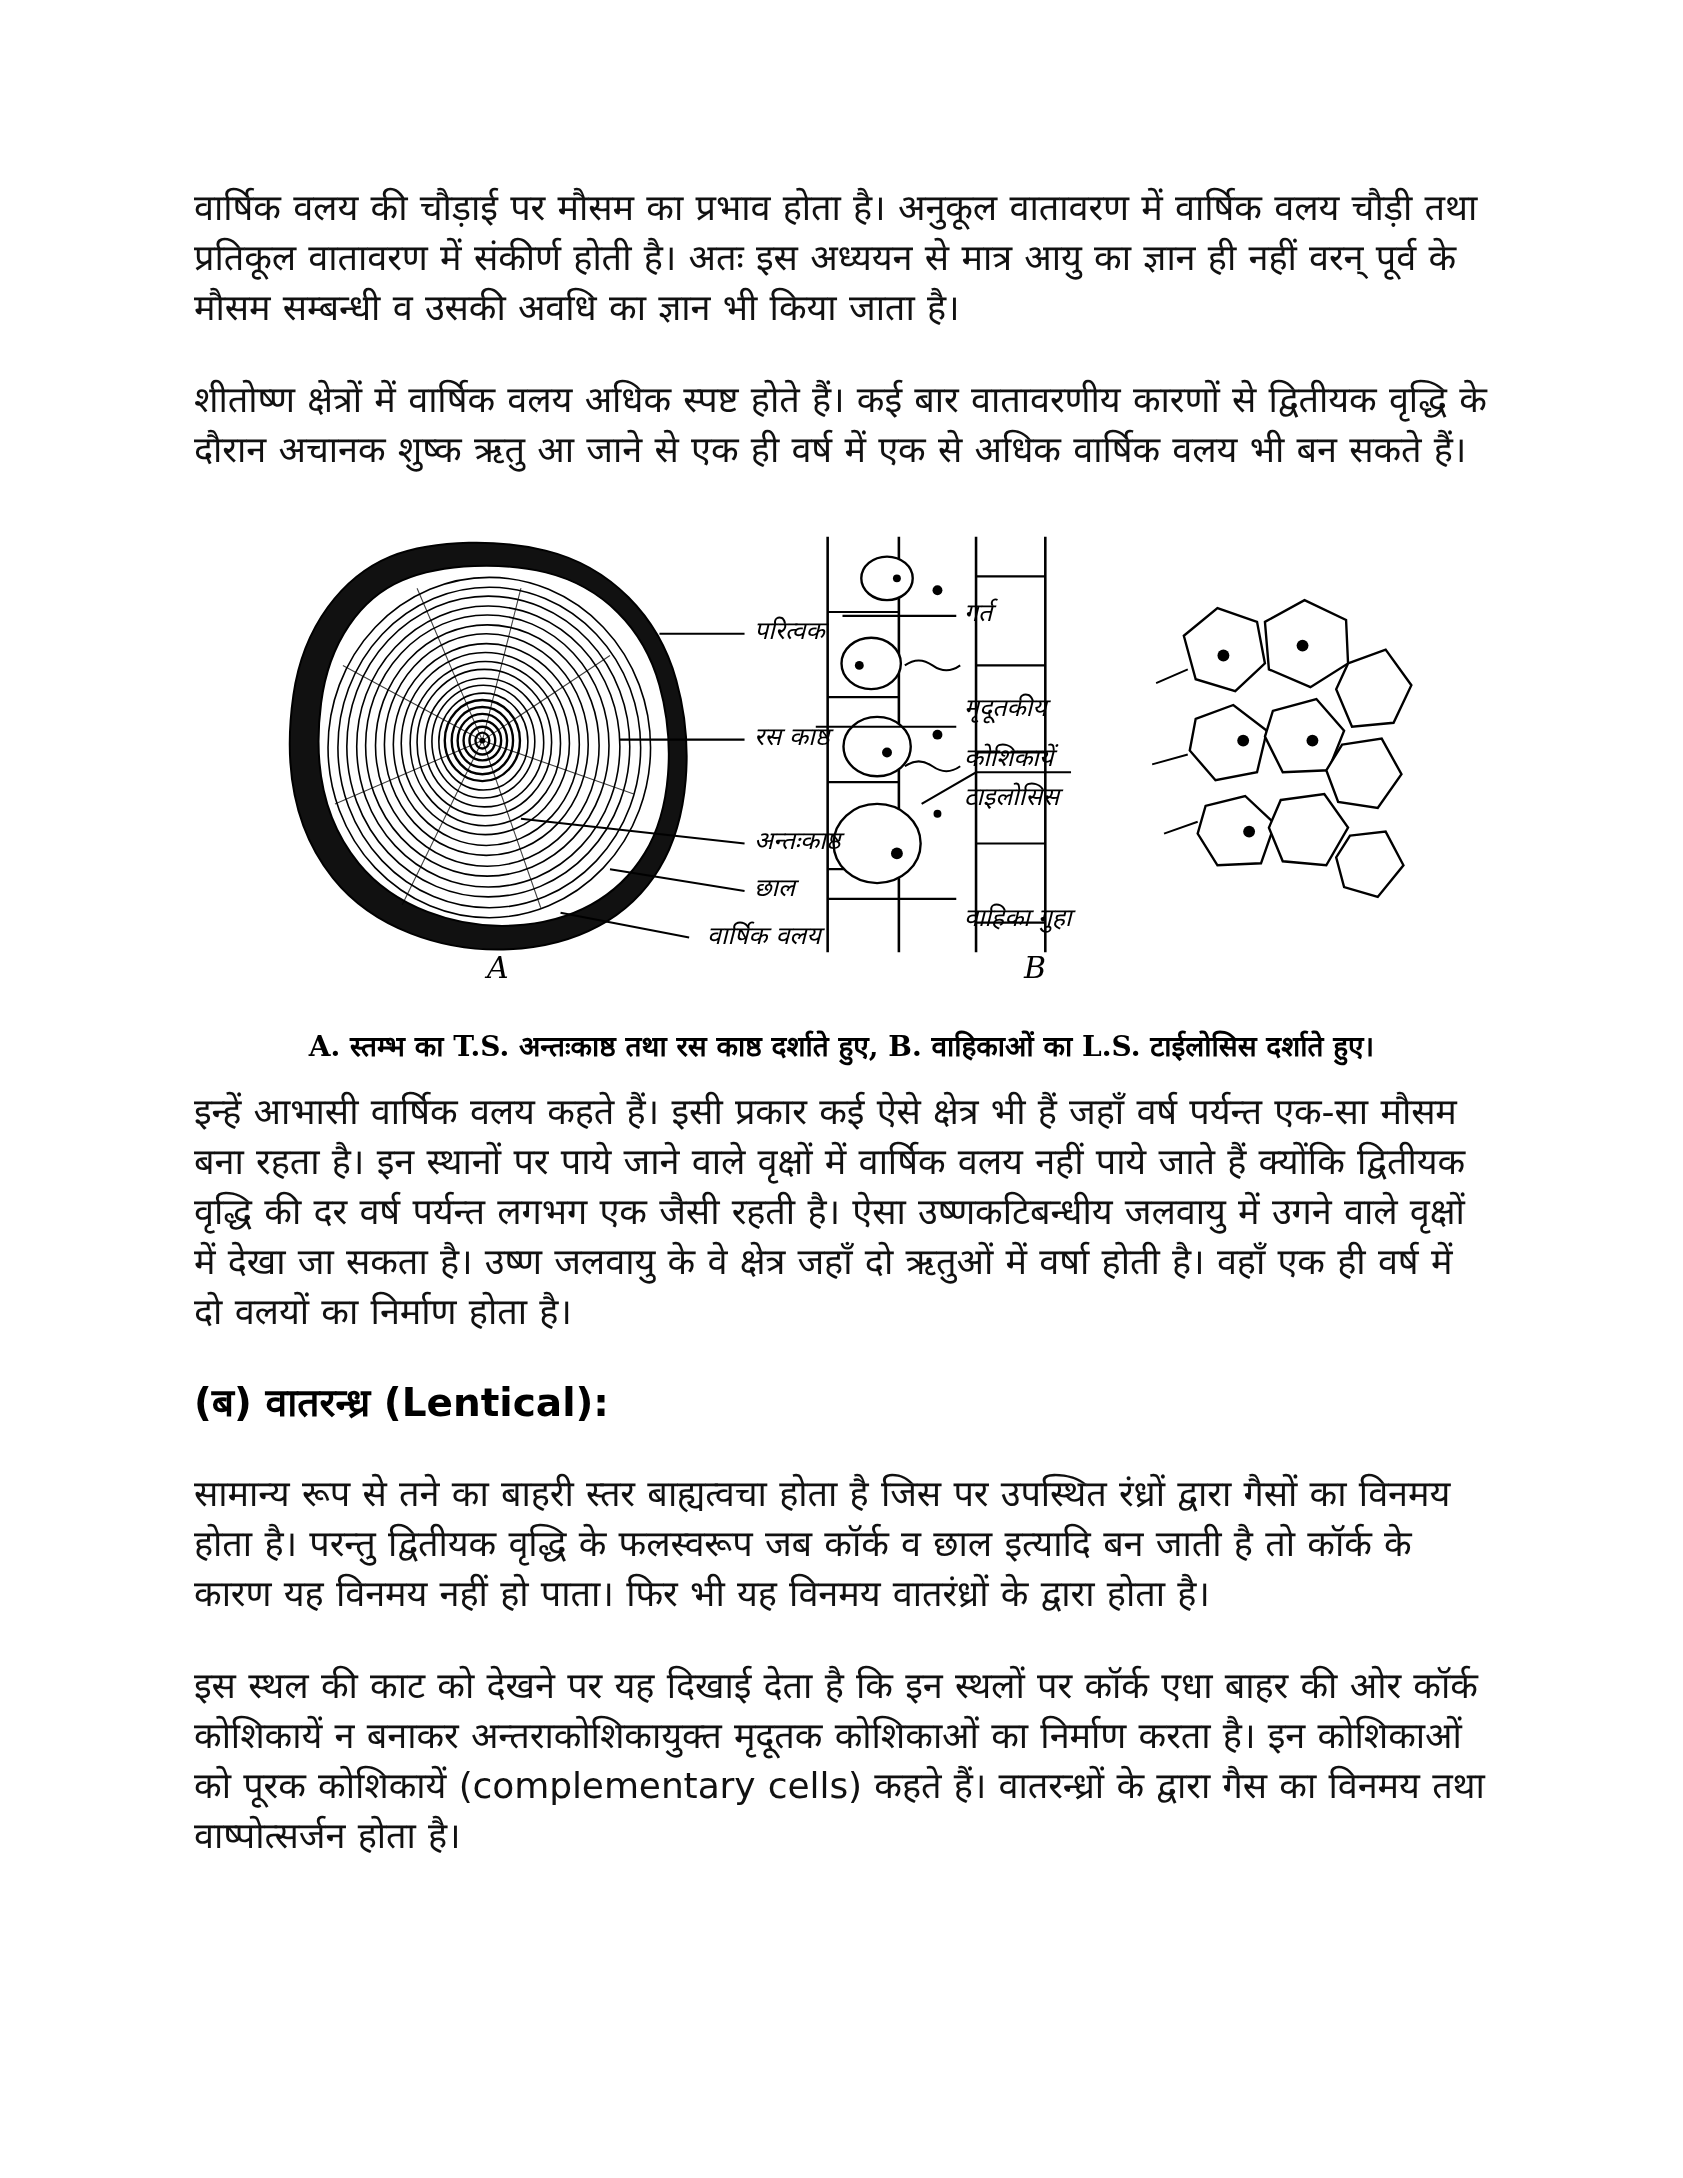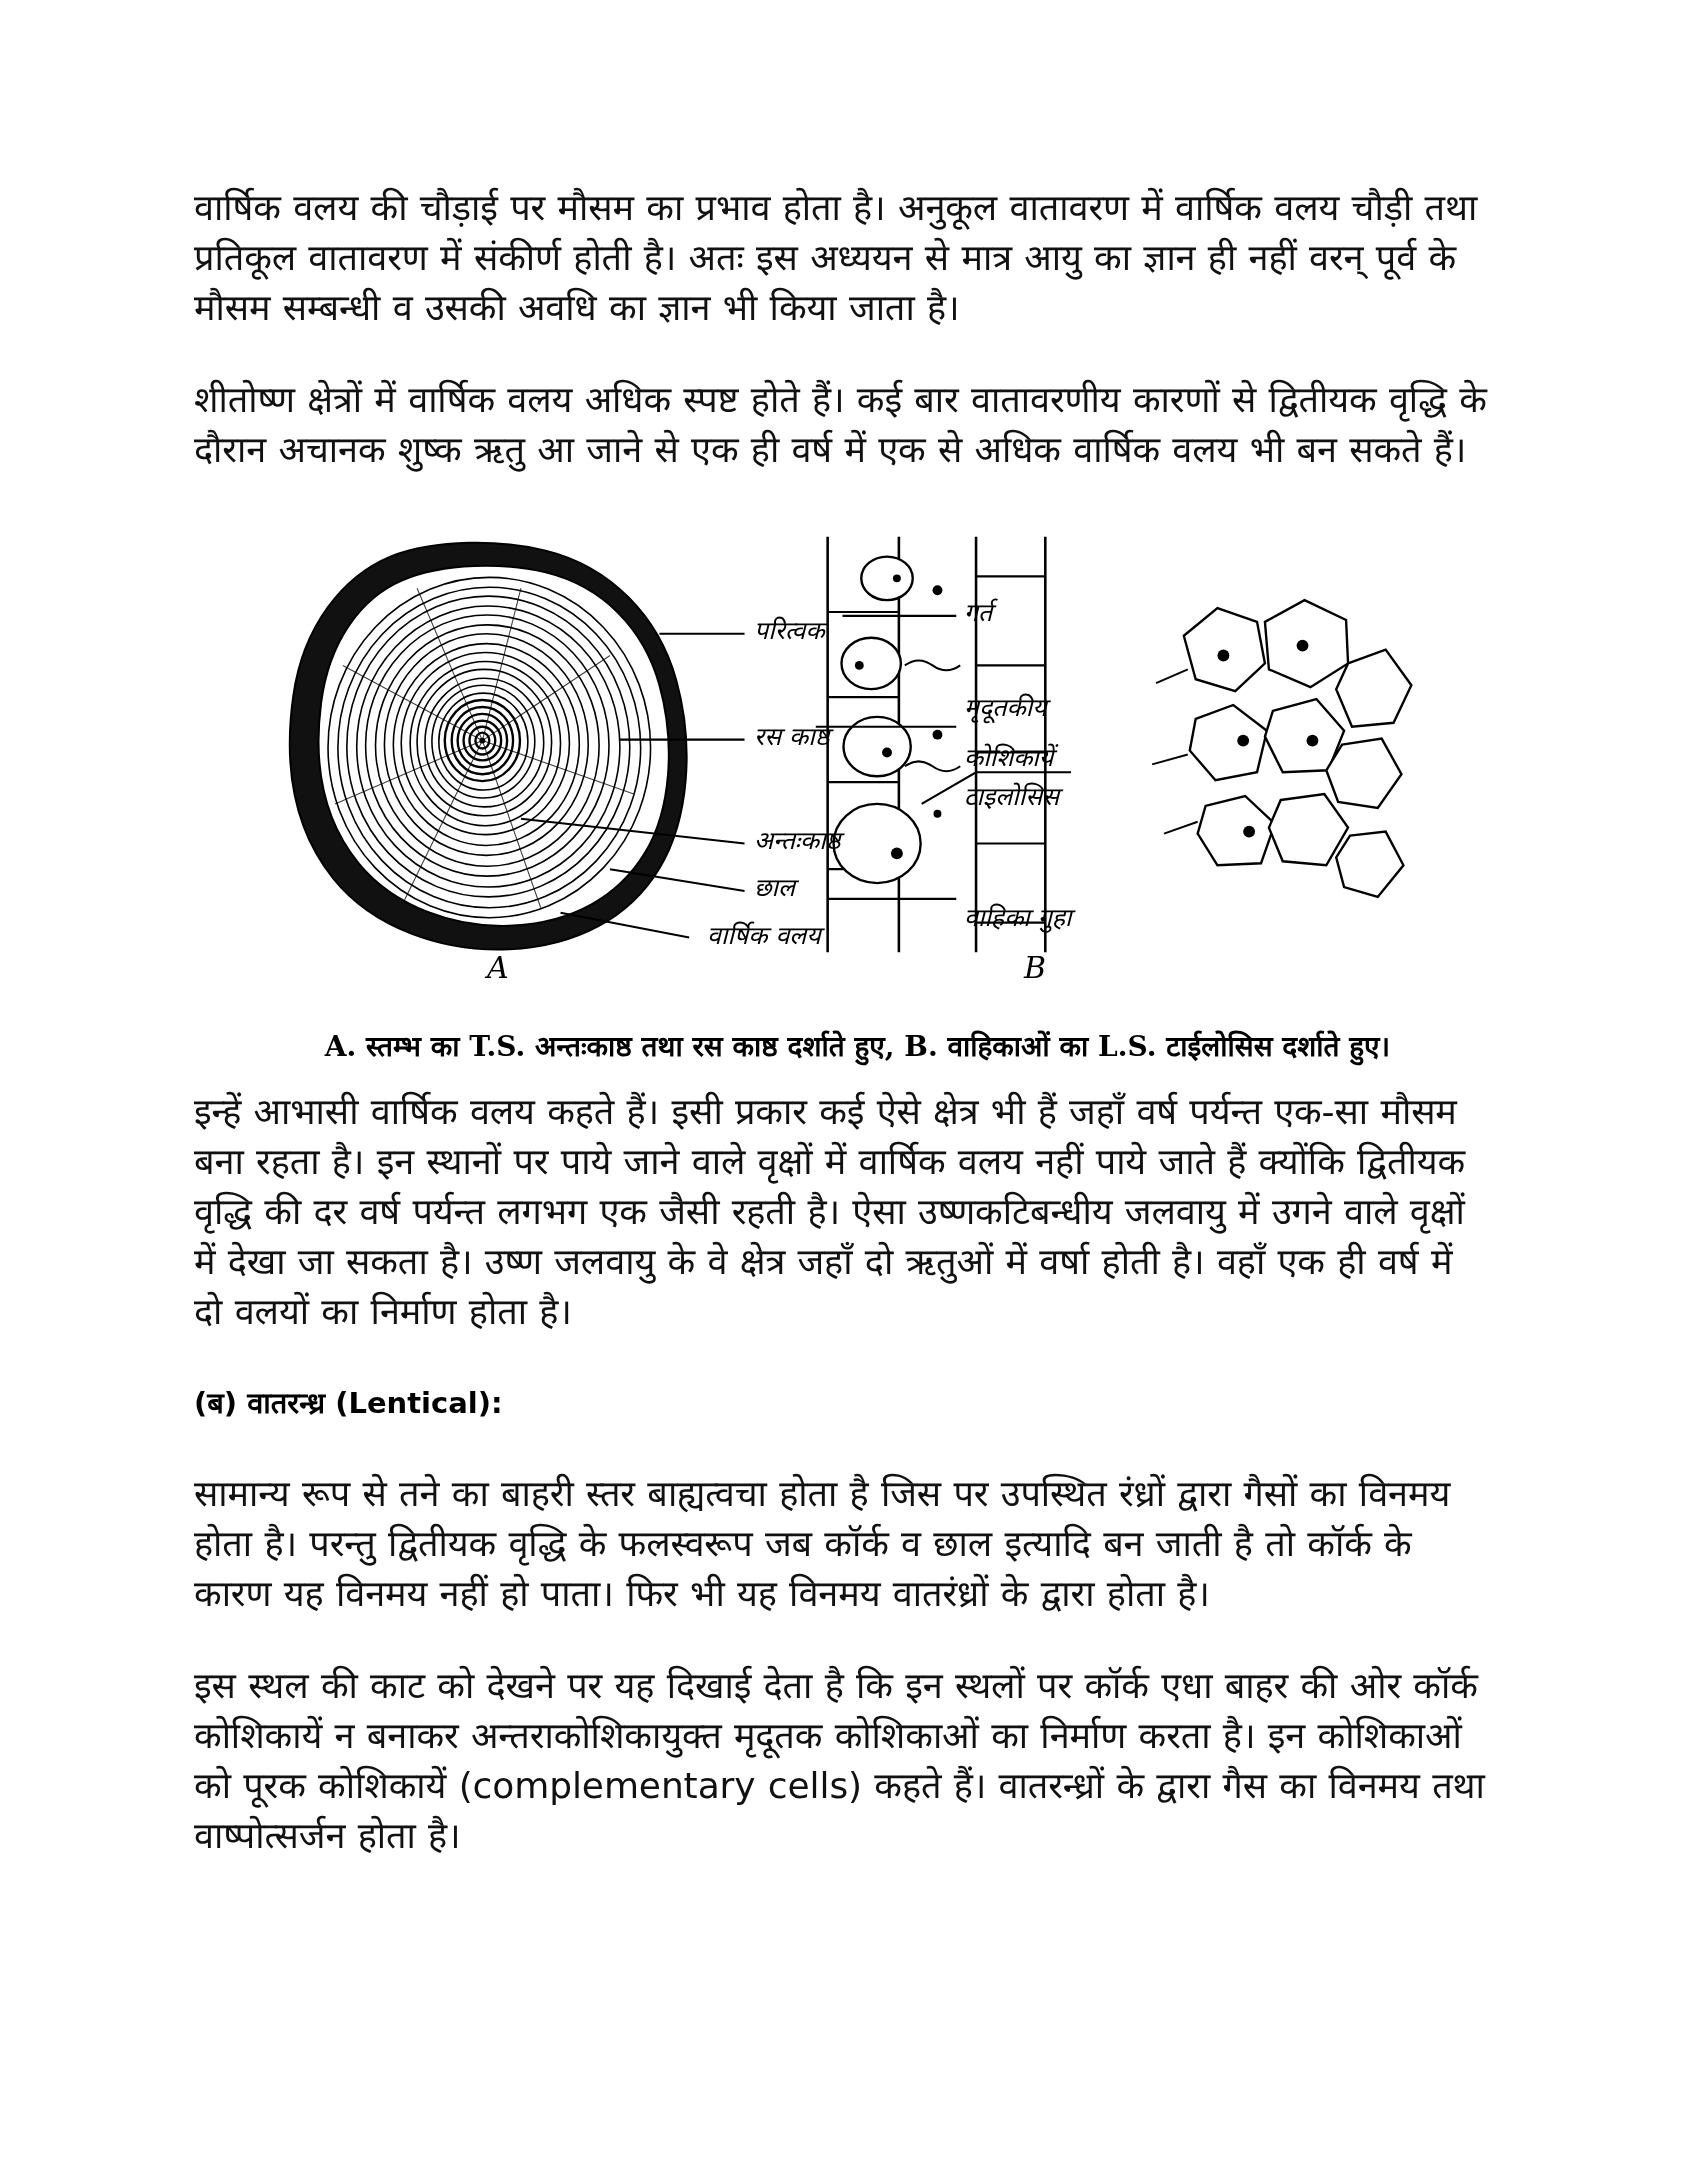--- a/index.html
+++ b/index.html
@@ -34,21 +34,21 @@
     font-size: 36px;
     line-height: 50px;
     margin: 0 0 42px 0;
     text-align: left;
     letter-spacing: -0.1px;
     word-spacing: 1px;
     color: #111111;
   }
   h3.heading {
     font-family: "DejaVu Sans", "Liberation Sans", sans-serif;
-    font-size: 29px;
+    font-size: 39px;
     line-height: 48px;
     font-weight: bold;
     margin: 0 0 42px 0;
     color: #000000;
   }
   
   .figure-block {
     position: relative;
     width: 1295px;
     height: 495px;
@@ -240,21 +240,21 @@
         <span class="fig-label-letter" style="left:293px; top:433px;">A</span>
 
         <span class="lbl" style="left:770px; top:81px;">गर्त</span>
         <span class="lbl" style="left:770px; top:176px;">मृदूतकीय</span>
         <span class="lbl" style="left:770px; top:226px;">कोशिकायें</span>
         <span class="lbl" style="left:770px; top:265px;">टाइलोसिस</span>
         <span class="lbl" style="left:770px; top:364px;margin-top:22px;">वाहिका गुहा</span>
         <span class="fig-label-letter" style="left:830px; top:433px;">B</span>
       </div>
 
-      <div class="fig-caption" style="position:absolute; left:16px; top:465px; width:1295px;margin-top:44px;">A. स्तम्भ का T.S. अन्तःकाष्ठ तथा रस काष्ठ दर्शाते हुए, B. वाहिकाओं का L.S. टाईलोसिस दर्शाते हुए।</div>
+      <div class="fig-caption" style="position:absolute; left:0; top:465px; width:1295px;margin-top:44px;">A. स्तम्भ का T.S. अन्तःकाष्ठ तथा रस काष्ठ दर्शाते हुए, B. वाहिकाओं का L.S. टाईलोसिस दर्शाते हुए।</div>
     </div>
 
     <div style="height:57px;"></div>
 
     <p class="para">इन्हें आभासी वार्षिक वलय कहते हैं। इसी प्रकार कई ऐसे क्षेत्र भी हैं जहाँ वर्ष पर्यन्त एक-सा मौसम बना रहता है। इन स्थानों पर पाये जाने वाले वृक्षों में वार्षिक वलय नहीं पाये जाते हैं क्योंकि द्वितीयक वृद्धि की दर वर्ष पर्यन्त लगभग एक जैसी रहती है। ऐसा उष्णकटिबन्धीय जलवायु में उगने वाले वृक्षों में देखा जा सकता है। उष्ण जलवायु के वे क्षेत्र जहाँ दो ऋतुओं में वर्षा होती है। वहाँ एक ही वर्ष में दो वलयों का निर्माण होता है।</p>
 
     <h3 class="heading">(ब) वातरन्ध्र (Lentical):</h3>
 
     <p class="para">सामान्य रूप से तने का बाहरी स्तर बाह्यत्वचा होता है जिस पर उपस्थित रंध्रों द्वारा गैसों का विनमय होता है। परन्तु द्वितीयक वृद्धि के फलस्वरूप जब कॉर्क व छाल इत्यादि बन जाती है तो कॉर्क के कारण यह विनमय नहीं हो पाता। फिर भी यह विनमय वातरंध्रों के द्वारा होता है।</p>
 

